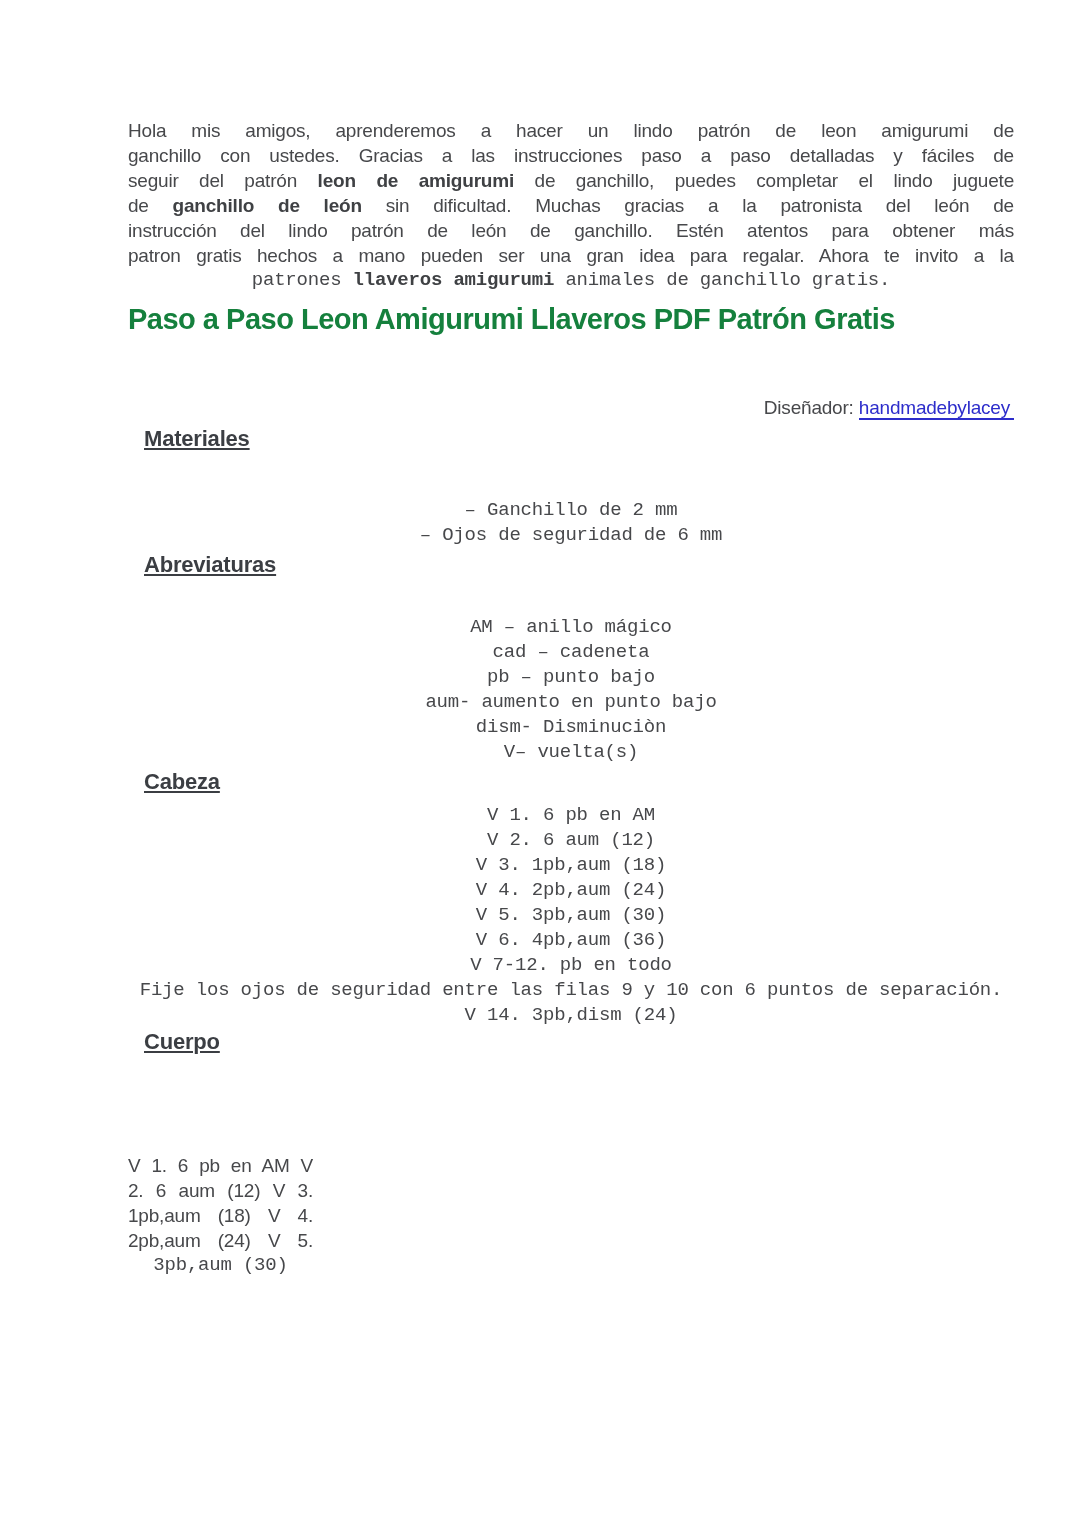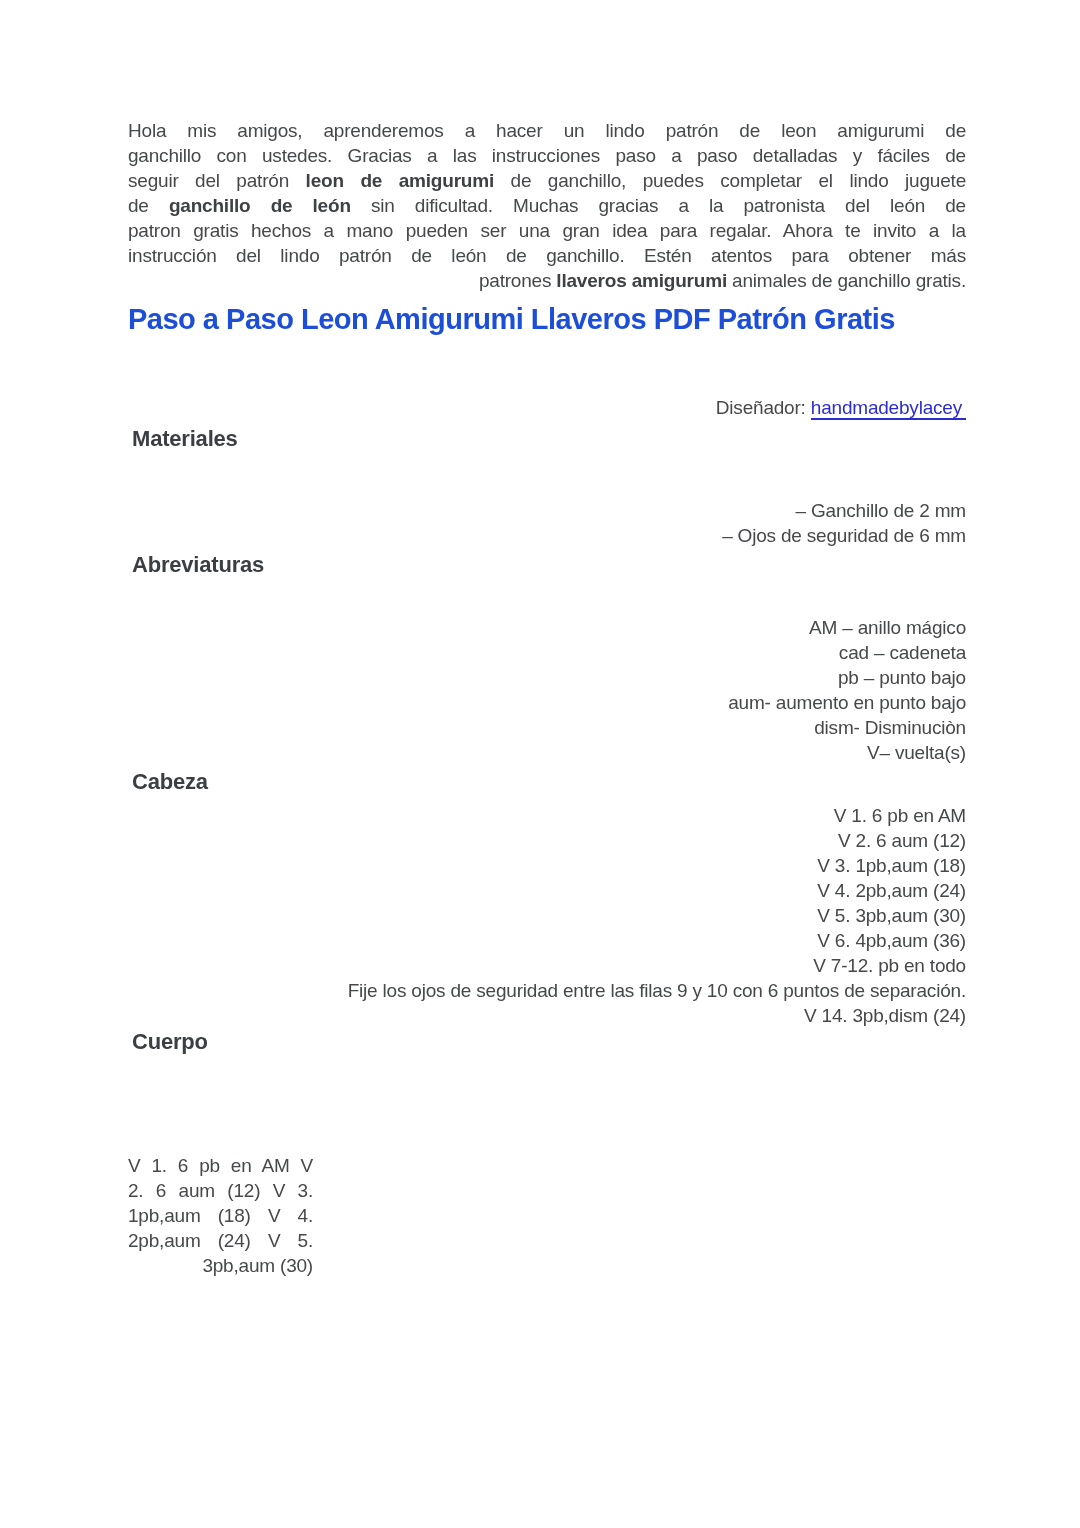--- a/index.html
+++ b/index.html
@@ -1,77 +1,78 @@
 <!DOCTYPE html>
 <html><head>
 <meta charset="utf-8">
 <style>
   html, body { margin: 0; padding: 0; background: #ffffff; }
   .page {
     position: relative;
     width: 1080px;
     height: 1528px;
     box-sizing: border-box;
-    padding: 118px 114px 0 128px;
+    padding: 118px 66px 0 128px;
     background: #ffffff;
     font-family: "Liberation Sans", sans-serif;
     font-size: 19px;
     line-height: 25px;
     letter-spacing: -0.2px;
     color: #47484b;
     overflow: hidden;
   }
   .b { font-weight: bold; color: #3f4144; }
   .jline { text-align: justify; text-align-last: justify; }
-  .lline { text-align: right; }
+  .lline { text-align: center; font-family: Liberation Mono, monospace; }
   h1.title {
     font-size: 29px;
     line-height: 36px;
     font-weight: bold;
-    color: #1d4ed8;
+    color: #15803d;
     letter-spacing: -0.5px;
     margin: 8px 0 58px 0;
     white-space: nowrap;
   }
   .designer { margin: 0; text-align: right; }
   a.link {
     color: #2d2dcb;
     text-decoration: none;
     border-bottom: 2px solid #2d2dcb;
     padding-right: 4px;
     cursor: pointer;
   }
   h2.sect {
     font-size: 22px;
     line-height: 28px;
     font-weight: bold;
     color: #3b3e43;
     letter-spacing: -0.2px;
-    margin: 4px;
+    margin: 16px;
+    text-decoration: underline;
   }
   #materiales-h { margin-top: 5px; }
   #materials-list { margin-top: 45px; }
   #abreviaturas-h { margin-top: 3px; }
   #abbr-list { margin-top: 36px; }
   #cabeza-h { margin-top: 3px; margin-bottom: 7px; }
   #cuerpo-h { margin-top: 0; }
   #cuerpo-block { margin-top: 97px; width: 185px; }
 </style>
 </head>
 <body>
 
 <div class="page">
 
   <div id="intro">
       <div class="jline"><span>Hola mis amigos, aprenderemos a hacer un lindo patrón de leon amigurumi de</span></div>
       <div class="jline"><span>ganchillo con ustedes. Gracias a las instrucciones paso a paso detalladas y fáciles de</span></div>
       <div class="jline"><span>seguir del patrón </span><span class="b">leon de amigurumi</span><span> de ganchillo, puedes completar el lindo juguete</span></div>
       <div class="jline"><span>de </span><span class="b">ganchillo de león</span><span> sin dificultad. Muchas gracias a la patronista del león de</span></div>
+      <div class="jline"><span>instrucción del lindo patrón de león de ganchillo. Estén atentos para obtener más</span></div>
       <div class="jline"><span>patron gratis hechos a mano pueden ser una gran idea para regalar. Ahora te invito a la</span></div>
-      <div class="jline"><span>instrucción del lindo patrón de león de ganchillo. Estén atentos para obtener más</span></div>
       <div class="lline"><span>patrones </span><span class="b">llaveros amigurumi</span><span> animales de ganchillo gratis.</span></div>
     </div>
 
   <h1 class="title">Paso a Paso Leon Amigurumi Llaveros PDF Patrón Gratis</h1>
 
   <p class="designer"><span>Diseñador: </span><a class="link">handmadebylacey</a></p>
 
   <h2 class="sect" id="materiales-h">Materiales</h2>
 
   <div id="materials-list">

